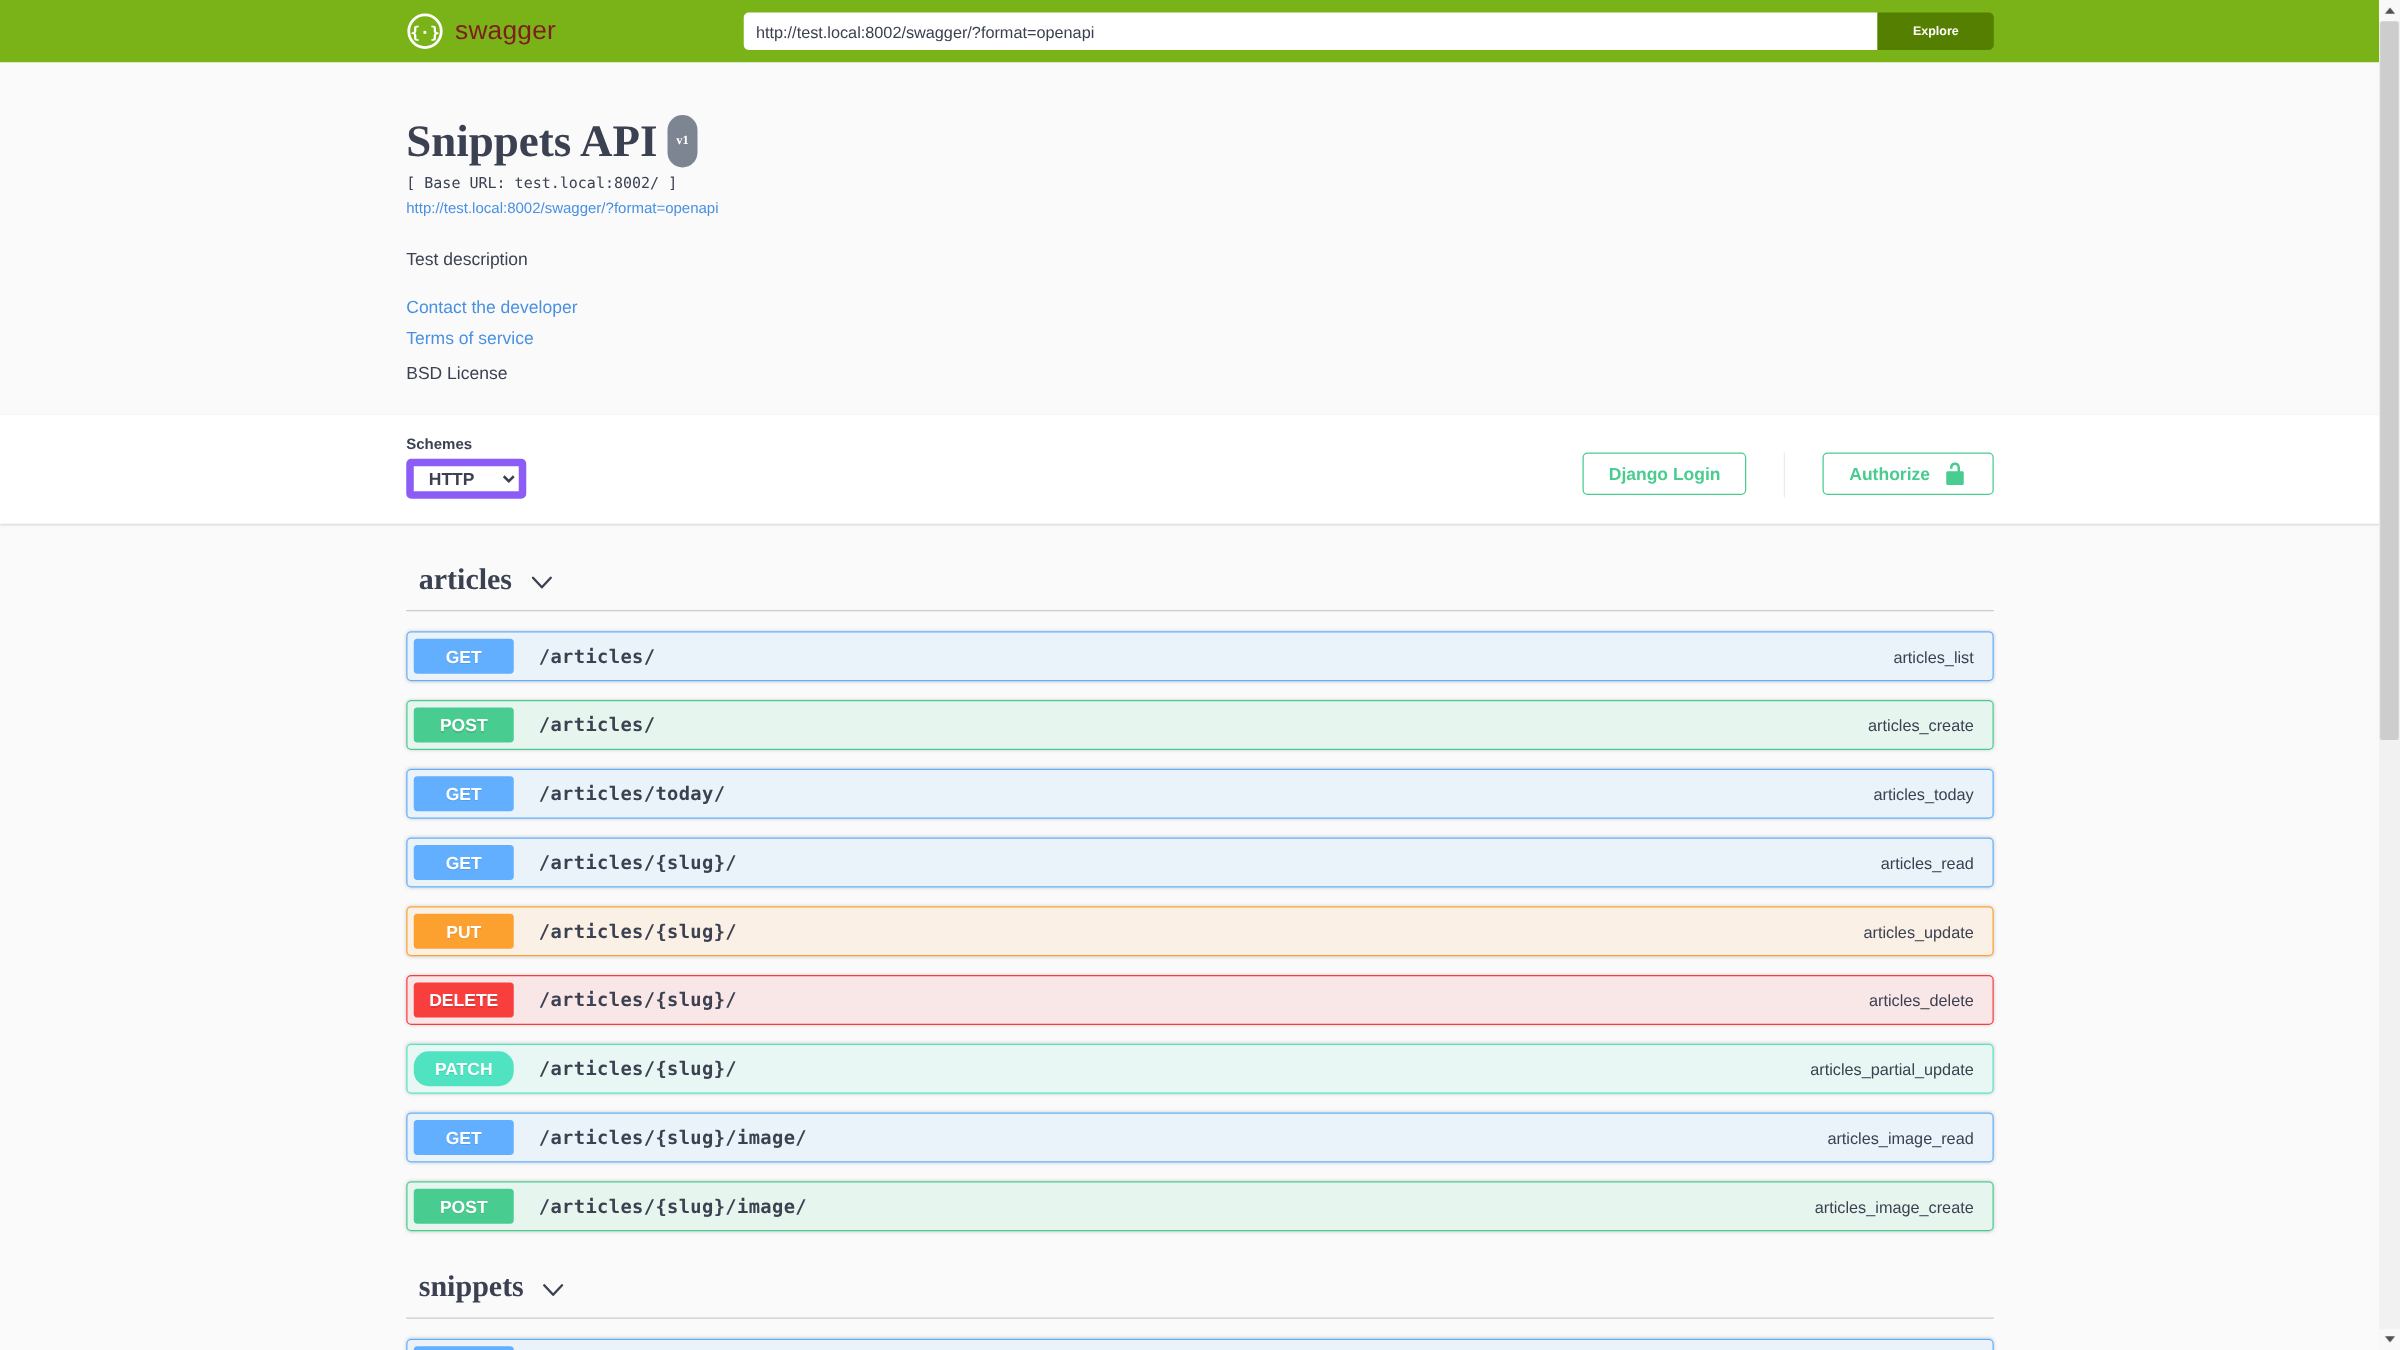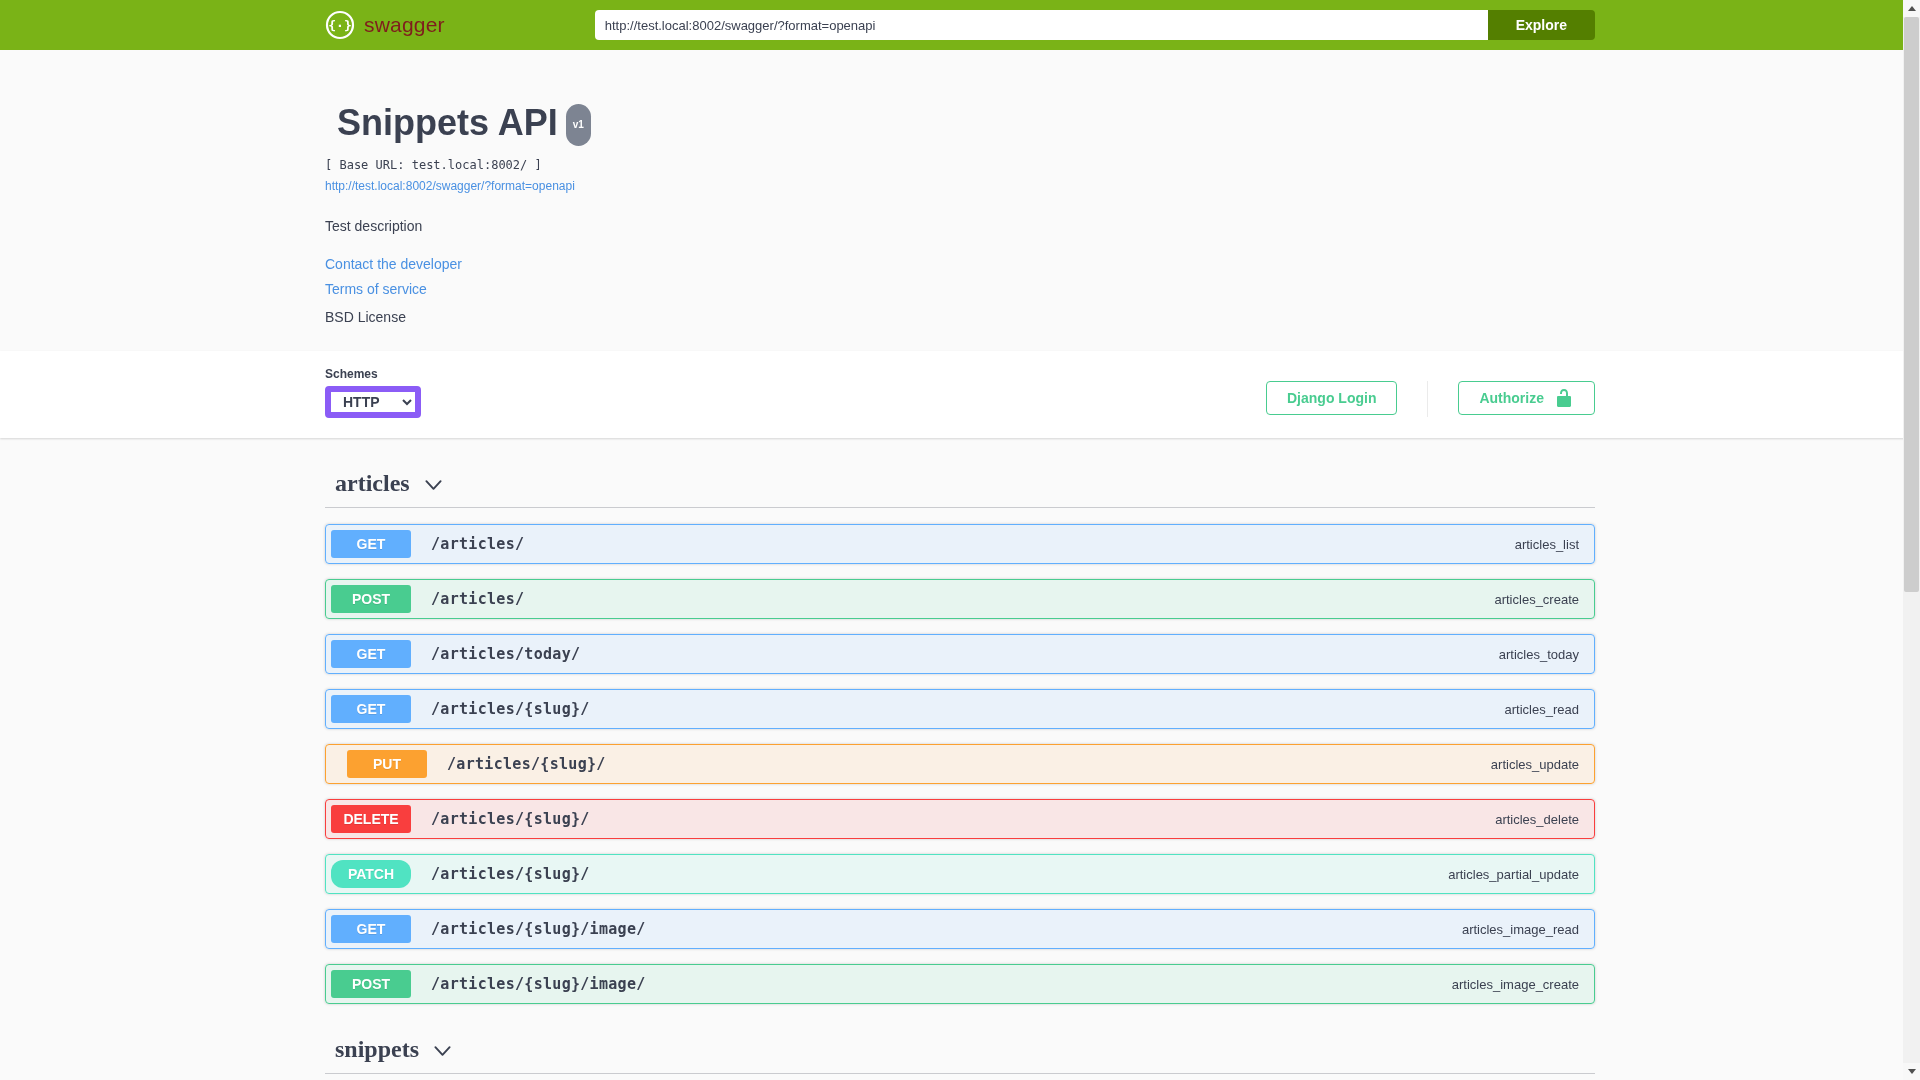--- a/index.html
+++ b/index.html
@@ -17,30 +17,30 @@
   .brand { display: flex; align-items: center; gap: 9px; text-decoration: none; cursor: pointer; }
   .brand-text { color: #7f1d1d; font-size: 21px; font-weight: 400; letter-spacing: .2px; }
   .download-url-wrapper { flex: 1; display: flex; margin-left: 150px; }
   .download-url-input {
     flex: 1; height: 30px; border: none; border-radius: 4px 0 0 4px;
     padding: 0 10px; font-size: 13px; color: #3b4151; outline: none;
     font-family: "Liberation Sans", sans-serif; background: #fff;
   }
   .download-url-button {
     background: var(--explore-green, #547f00); color: #fff; border: none;
-    font-size: 14px; font-weight: 700; padding: 0 28px; height: 30px;
+    font-size: 10px; font-weight: 700; padding: 0 28px; height: 30px;
     border-radius: 0 4px 4px 0; cursor: pointer;
     font-family: "Liberation Sans", sans-serif;
   }
 
   
   .information-container { background: #fafafa; padding: 38px 0 26px; }
   .title {
-    display: flex; align-items: center; gap: 8px; margin: 12px;
-    font-size: 36px; font-weight: 700; color: var(--heading-gray, #3b4151); line-height: 1.15;
+    display: flex; align-items: flex-end; gap: 8px; margin: 0;
+    font-size: 36px; font-weight: 700; color: var(--heading-gray, #3b4151); line-height: 1.15; font-family: Liberation Serif, serif;
   }
   .version-stamp {
     background: #7d8492; color: #fff; font-size: 10px; font-weight: 700;
     padding: 16px 7px; border-radius: 57px; margin-top: 4px; line-height: 1;
   }
   .base-url { margin: 5px 0 4px; font-family: "DejaVu Sans Mono", monospace; font-size: 12px; color: #3b4151; }
   a, a:visited { color: var(--link-blue, #4990e2); cursor: pointer; }
   .spec-link { font-size: 12px; }
   .description { margin: 24px 0 0; font-size: 14px; }
   .info-link { margin-top: 22px; font-size: 14px; }
@@ -192,21 +192,21 @@
           <span class="opblock-summary-description">articles_today</span>
         </div>
       </div>
       <div class="opblock" style="border-color: rgb(97, 175, 254); background: rgba(97, 175, 254, 0.1);">
         <div class="opblock-summary">
           <span class="opblock-summary-method" style="background: rgb(97, 175, 254);">GET</span>
           <span class="opblock-summary-path">/articles/{slug}/</span>
           <span class="opblock-summary-description">articles_read</span>
         </div>
       </div>
-      <div class="opblock" style="border-color: rgb(252, 161, 48); background: rgba(252, 161, 48, 0.1); padding-left: 16px;">
+      <div class="opblock" style="border-color: rgb(252, 161, 48); background: rgba(252, 161, 48, 0.1);">
         <div class="opblock-summary">
           <span class="opblock-summary-method" style="background: rgb(252, 161, 48);">PUT</span>
           <span class="opblock-summary-path">/articles/{slug}/</span>
           <span class="opblock-summary-description">articles_update</span>
         </div>
       </div>
       <div class="opblock" style="border-color: rgb(249, 62, 62); background: rgba(249, 62, 62, 0.1);">
         <div class="opblock-summary">
           <span class="opblock-summary-method" style="background: rgb(249, 62, 62);">DELETE</span>
           <span class="opblock-summary-path">/articles/{slug}/</span>

